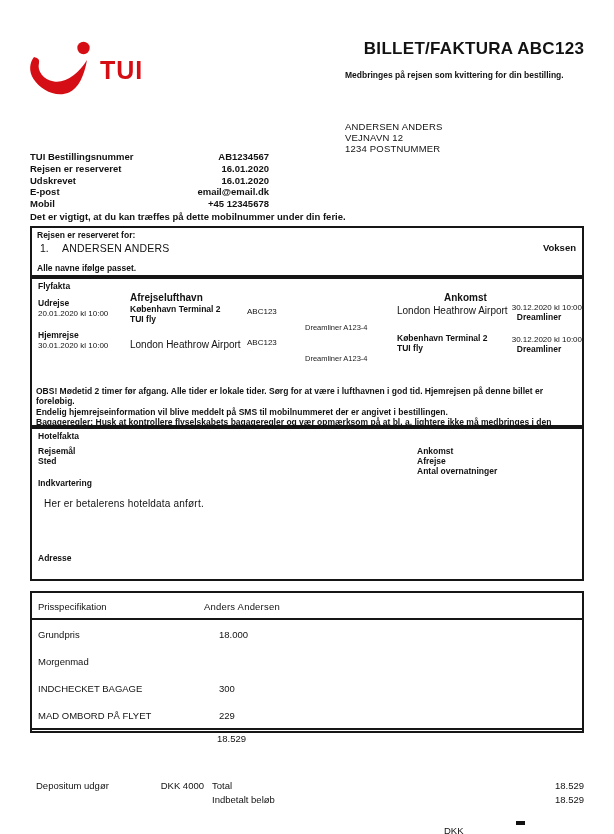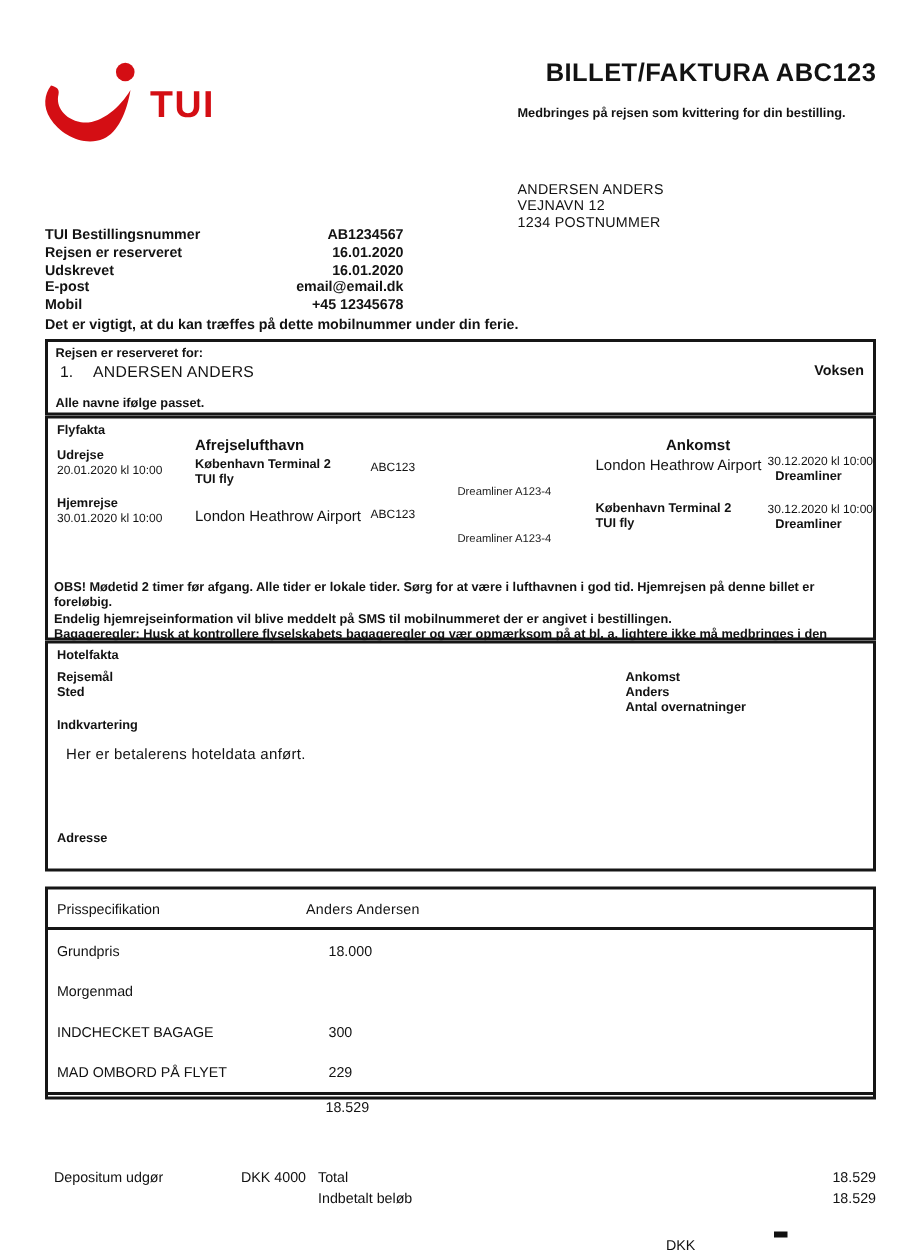--- a/index.html
+++ b/index.html
@@ -185,21 +185,21 @@
       <span>Endelig hjemrejseinformation vil blive meddelt på SMS til mobilnummeret der er angivet i bestillingen.</span><br>
       <span>Bagageregler: Husk at kontrollere flyselskabets bagageregler og vær opmærksom på at bl. a. lightere ikke må medbringes i den indtjekkede bagage. Læs mere på www.tui.dk/bagage/</span>
     </div>
   </div>
 
   <div class="box box-hotel">
     <div class="hx hx-heading">Hotelfakta</div>
     <div class="hx hx-rejsemaal">Rejsemål</div>
     <div class="hx hx-sted">Sted</div>
     <div class="hx hx-ankomst">Ankomst</div>
-    <div class="hx hx-afrejse">Anders</div>
+    <div class="hx hx-afrejse">Afrejse</div>
     <div class="hx hx-antal">Antal overnatninger</div>
     <div class="hx hx-indkvartering">Indkvartering</div>
     <div class="hx hx-hoteldata">Her er betalerens hoteldata anført.</div>
     <div class="hx hx-adresse">Adresse</div>
   </div>
 
   <div class="box box-price">
     <div class="price-header">
       <span class="ph-label">Prisspecifikation</span>
       <span class="ph-name">Anders Andersen</span>

